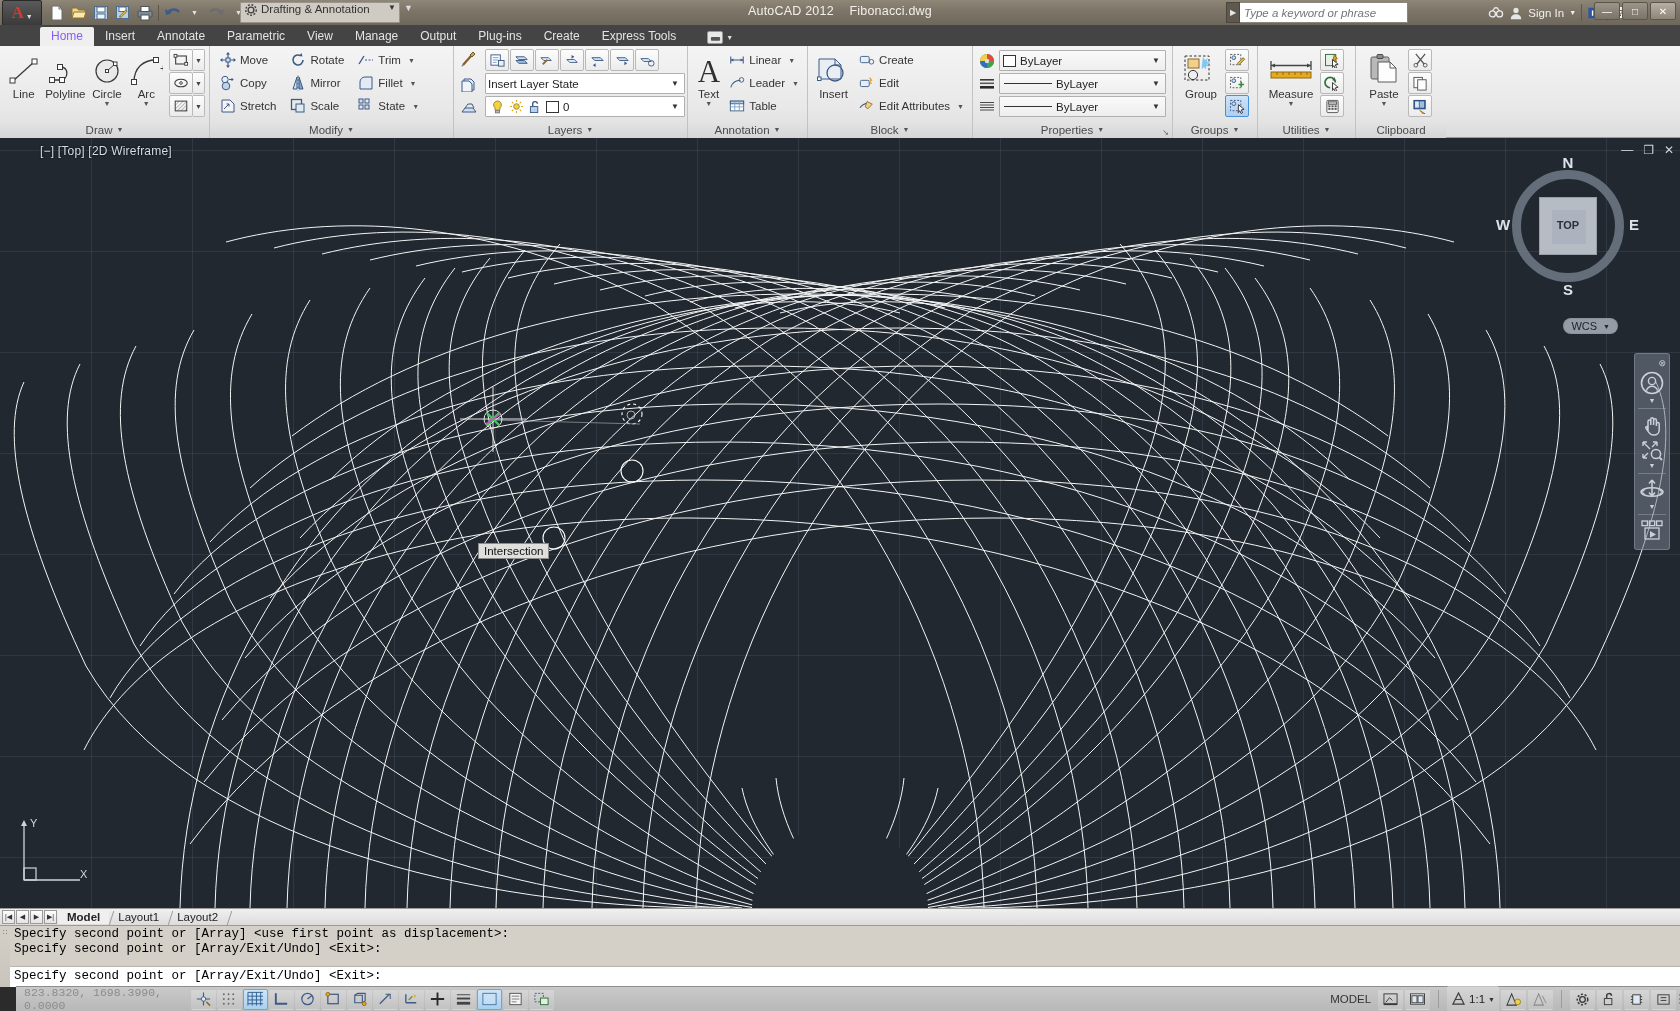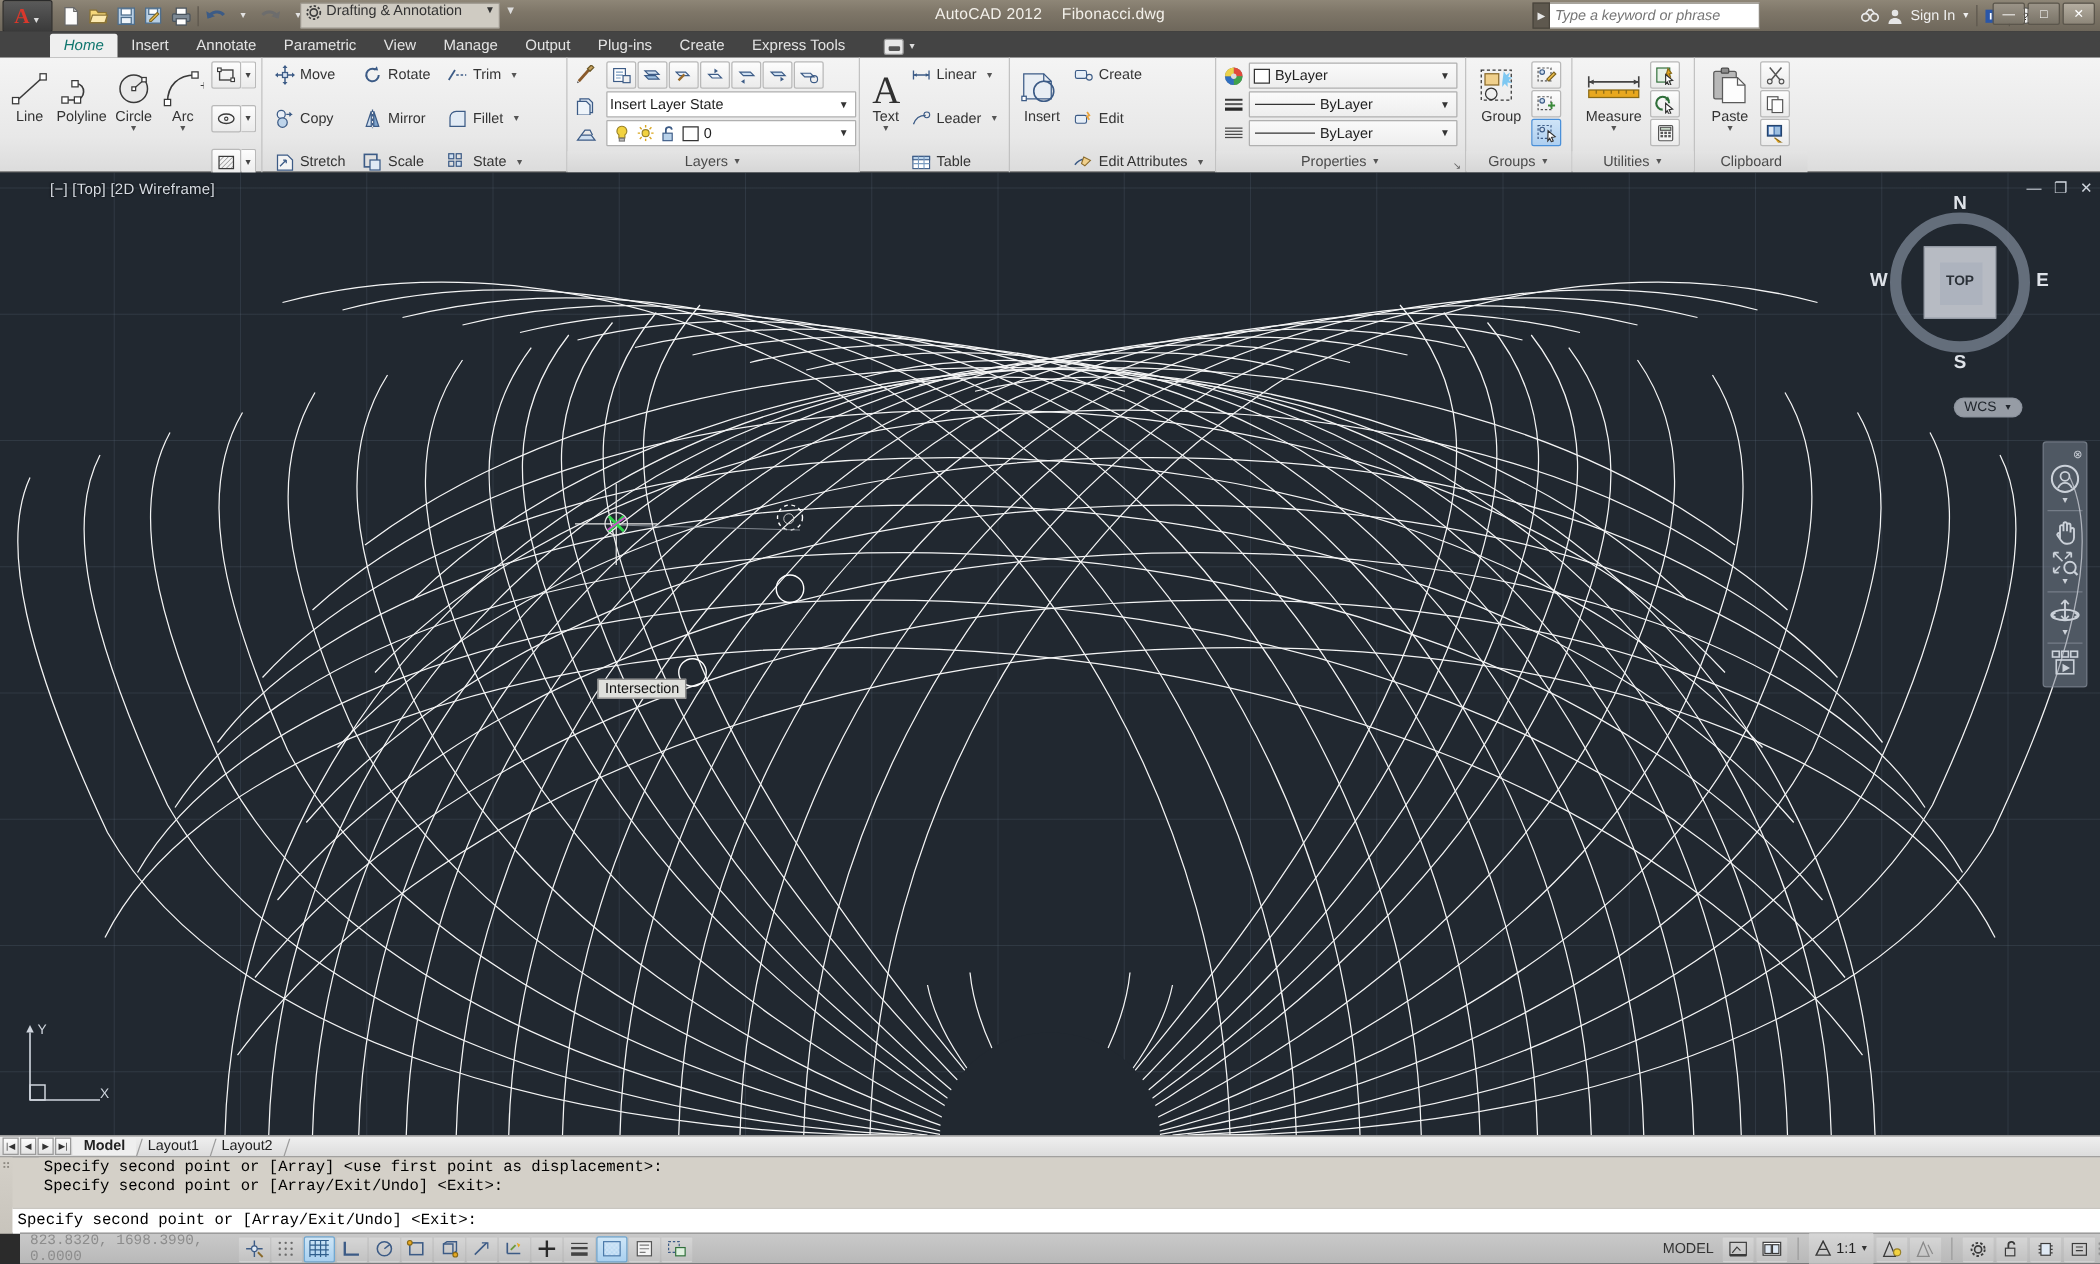--- a/index.html
+++ b/index.html
@@ -66,21 +66,21 @@
             border:1px solid #5b564c; border-radius:2px; color:#fff; font-size:10px;
             display:flex; align-items:center; justify-content:center; }
   .winbtn.close { background:linear-gradient(180deg,#b5aea1,#8d8679); }
 
   
   .ribbon-tabs {
     position:absolute; left:0; top:25px; width:1680px; height:21px;
     background:#444444; display:flex; align-items:flex-end; padding-left:40px;
   }
   .rtab { padding:2px 11px 3px; color:#e4e4e4; font-size:12px; cursor:pointer; }
-  .rtab.active { background:#efefef; color:#0f766e; border-radius:2px 2px 0 0;font-style:italic; }
+  .rtab.active { background:#efefef; color:#8b5cf6; border-radius:2px 2px 0 0; }
   .ribbon-min { margin-left:20px; display:flex; align-items:center; gap:3px; padding-bottom:2px;}
   .ribbon-min .box { width:16px; height:13px; background:#e8e8e8; border:1px solid #999; border-radius:2px;
     display:flex; align-items:center; justify-content:center;}
 
   
   .ribbon {
     position:absolute; left:0; top:46px; width:1680px; height:92px;
     background:linear-gradient(180deg,#f4f4f4 0%,#e8e8e8 70%,#dcdcdc 100%);
     border-bottom:1px solid #9a9a9a; display:flex;
   }
@@ -91,21 +91,21 @@
                  display:flex; align-items:center; justify-content:center; gap:4px;
                  background:linear-gradient(180deg,#e4e4e4,#d6d6d6); }
   .panel-title .tri { font-size:7px; color:#555; }
 
   .bigbtn { width:52px; display:flex; flex-direction:column; align-items:center;
             padding-top:2px; cursor:pointer; }
   .bigbtn .bico { height:36px; display:flex; align-items:flex-end; justify-content:center;}
   .bigbtn .blabel { font-size:11.5px; color:#333; margin-top:1px; text-align:center; line-height:12px;}
   .bigbtn .bcaret { font-size:7px; color:#555; line-height:7px;}
 
-  .smcol { display:flex; flex-direction:column; gap:13px; }
+  .smcol { display:flex; flex-direction:column; gap:1px; }
   .smbtn { height:22px; display:flex; align-items:center; gap:4px; padding:0 4px 0 2px;
            font-size:11.5px; color:#333; cursor:pointer; white-space:nowrap;}
   .smbtn .scaret { font-size:7px; color:#555; margin-left:3px;}
   .iconbtn { width:24px; height:22px; border:1px solid #b9b9b9; background:linear-gradient(180deg,#fdfdfd,#ebebeb);
              display:flex;align-items:center;justify-content:center; border-radius:2px;}
   .iconbtn.plain { border:1px solid transparent; background:transparent; }
   .iconbtn.sel { border:1px solid #4a90d9; background:linear-gradient(180deg,#cfe4f7,#aecff0); }
   .ddcaret { width:12px; height:22px; display:flex;align-items:center;justify-content:center;
              font-size:7px; color:#444; border:1px solid #b9b9b9; border-left:none;
              background:linear-gradient(180deg,#fdfdfd,#ebebeb); border-radius:0 2px 2px 0;}
@@ -190,21 +190,21 @@
     position:absolute; left:0; top:925px; width:1680px; height:61px;
     background:#d4d0c8; border-top:1px solid #9b9b9b;
     font-family:"Liberation Mono", monospace; font-size:12.5px; color:#000;
   }
   .cmd-grip { position:absolute; left:0; top:0; width:10px; height:61px;
               background:linear-gradient(180deg,#d4d0c8,#c8c4bc); }
   .cmd-grip .dots { margin:3px 2px; height:6px;
      background-image:radial-gradient(#8c8880 .8px, transparent .9px);
      background-size:3px 3px;}
   .cmd-hist { position:absolute; left:10px; top:0; right:0; height:38px; padding:1px 4px;
-              background:#d4d0c8; line-height:15px;margin-left:21px; }
+              background:#d4d0c8; line-height:15px; }
   .cmd-input { position:absolute; left:10px; top:40px; right:0; height:21px;
                background:#ffffff; border-top:1px solid #b8b4ac; padding:2px 4px; }
 
   
   .statusbar {
     position:absolute; left:0; top:986px; width:1680px; height:25px;
     background:linear-gradient(180deg,#c9c9c9,#b8b8b8); border-top:1px solid #8d8d8d;
     display:flex; align-items:center;margin-left:16px;
   }
   .coords { width:175px; padding-left:8px; color:#8c8c8c; font-size:11.5px;

